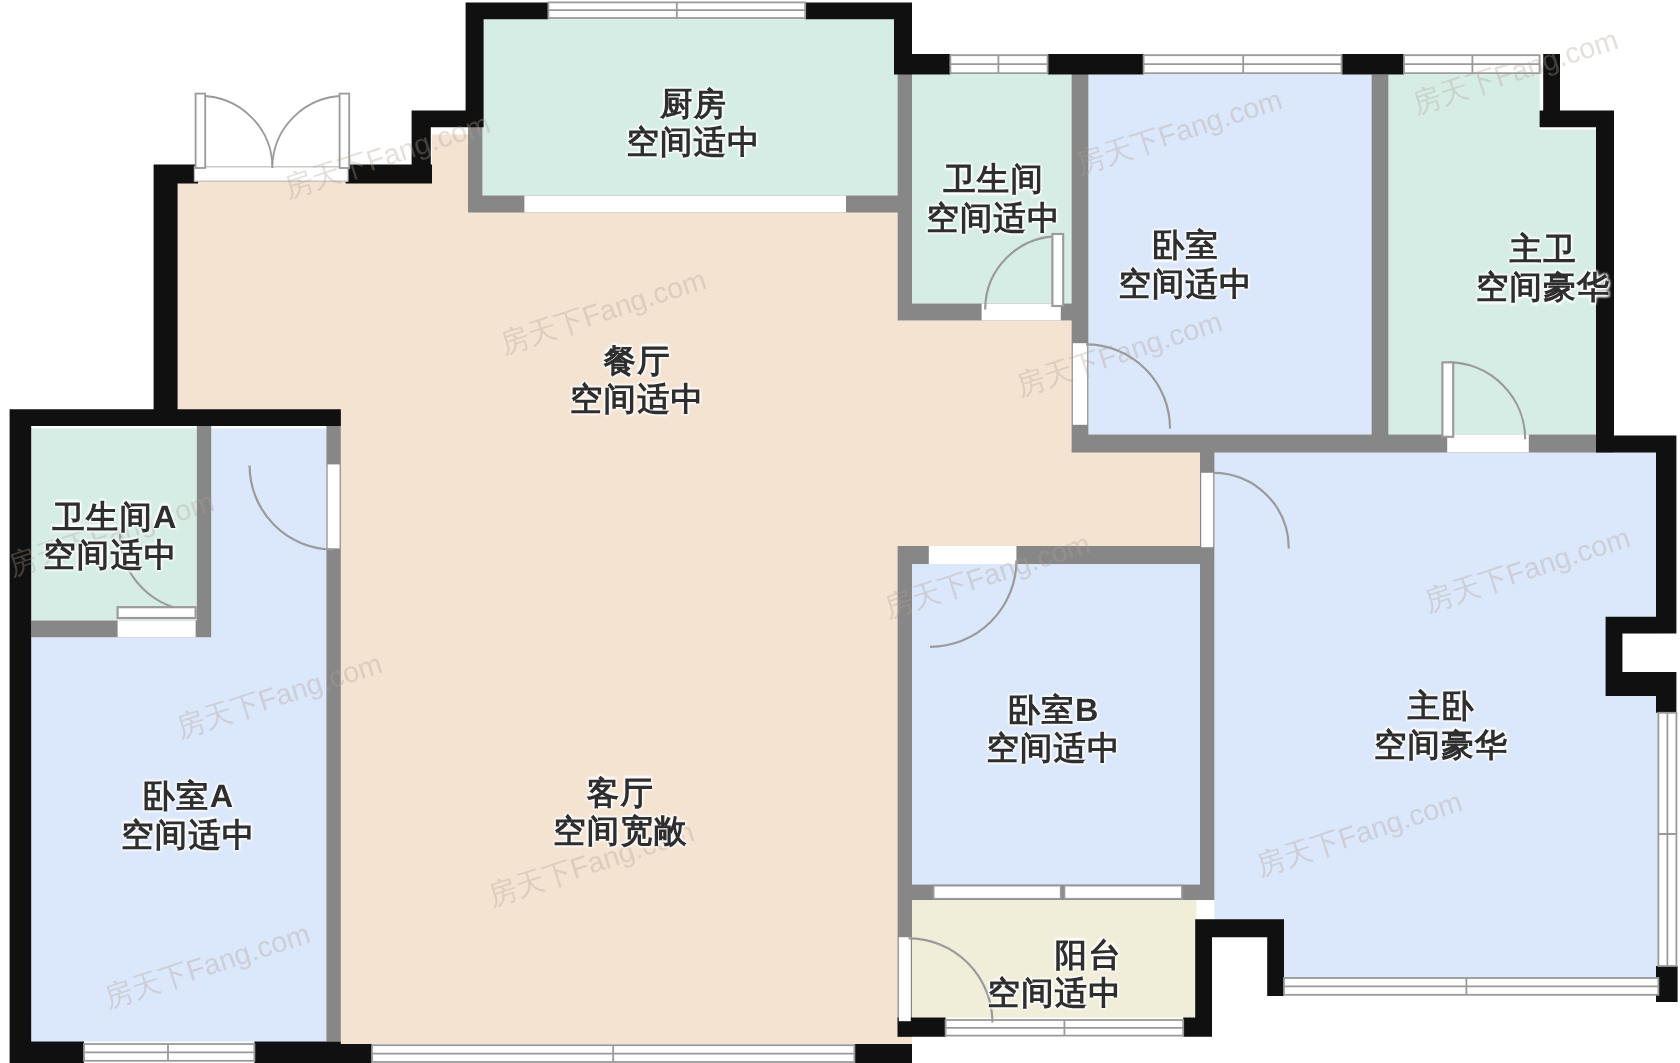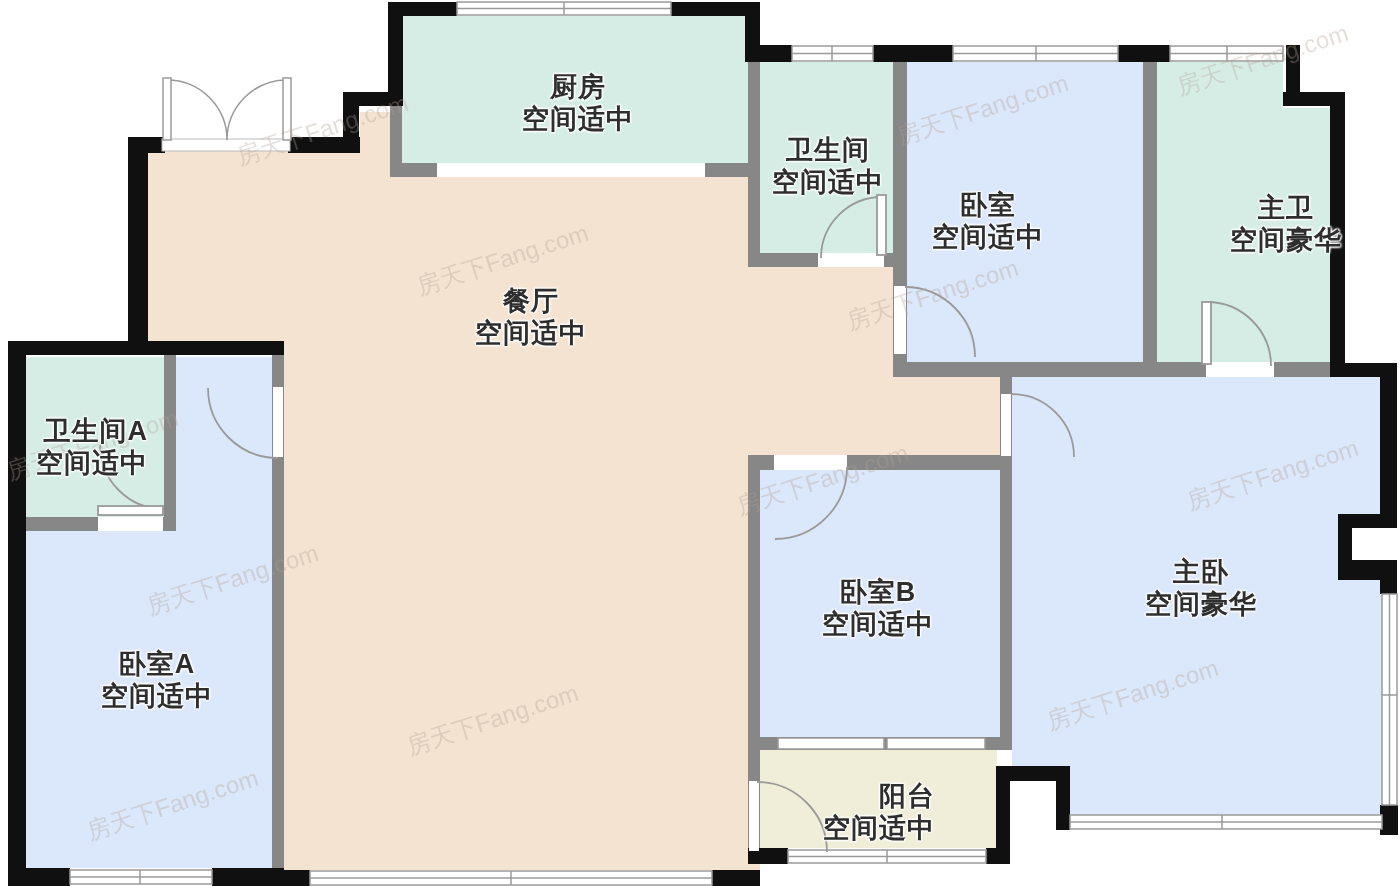--- a/index.html
+++ b/index.html
@@ -196,25 +196,29 @@
     <span>空间适中</span>
   </div>
   <div class="lbl" style="left:92px;top:447px;text-align:right;">
     <span>卫生间A</span>
     <span>空间适中</span>
   </div>
   <div class="lbl" style="left:157px;top:680px;">
     <span>卧室A</span>
     <span>空间适中</span>
   </div>
+  <div class="lbl" style="left:517px;top:677px;">
+    <span>客厅</span>
+    <span>空间宽敞</span>
+  </div>
   <div class="lbl" style="left:878px;top:608px;">
     <span>卧室B</span>
     <span>空间适中</span>
   </div>
-  <div class="lbl" style="left:1201px;top:588px;text-align:center;">
+  <div class="lbl" style="left:1201px;top:605px;text-align:center;">
     <span>主卧</span>
     <span>空间豪华</span>
   </div>
   <div class="lbl" style="left:879px;top:812px;text-align:right;">
     <span>阳台</span>
     <span>空间适中</span>
   </div>
 </div>
 
 </body></html>

